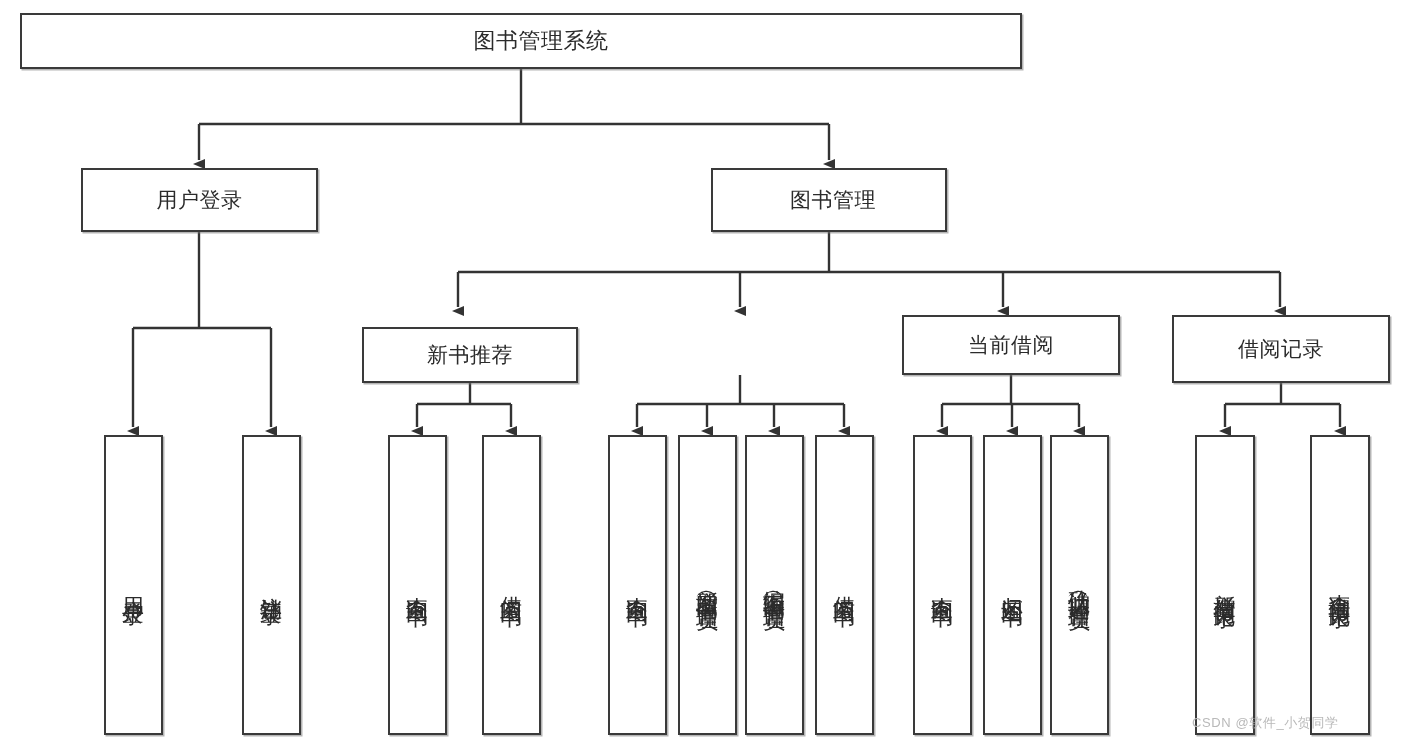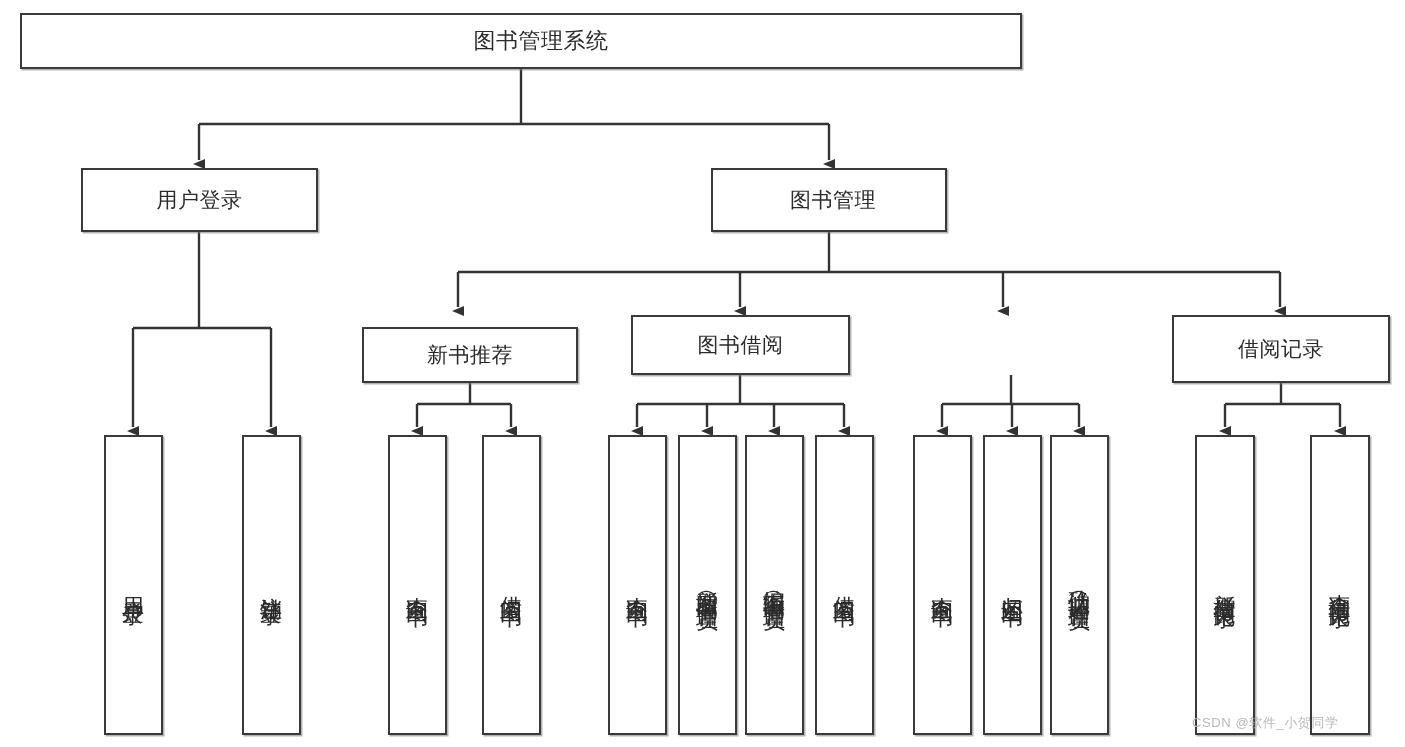--- a/index.html
+++ b/index.html
@@ -135,22 +135,22 @@
   <div class="node horiz" style="left:81px; top:168px; width:237px; height:64px;">
     <span class="label">用户登录</span>
   </div>
   <div class="node horiz" style="left:711px; top:168px; width:236px; height:64px;padding-left:8px;">
     <span class="label">图书管理</span>
   </div>
 
   <div class="node horiz" style="left:362px; top:315px; width:216px; height:56px;margin-top:12px;">
     <span class="label">新书推荐</span>
   </div>
-  <div class="node horiz" style="left:631px; top:315px; width:219px; height:60px;">
-    <span class="label">图书借阅</span>
+  <div class="node horiz" style="left:902px; top:315px; width:218px; height:60px;">
+    <span class="label">当前借阅</span>
   </div>
   <div class="node horiz" style="left:1172px; top:315px; width:218px; height:68px;">
     <span class="label">借阅记录</span>
   </div>
 
   <div class="node vert" style="left:104px; top:435px; width:59px; height:300px;">
     <span class="label">用户登录</span>
   </div>
   <div class="node vert" style="left:242px; top:435px; width:59px; height:300px;">
     <span class="label">注销登录</span>

